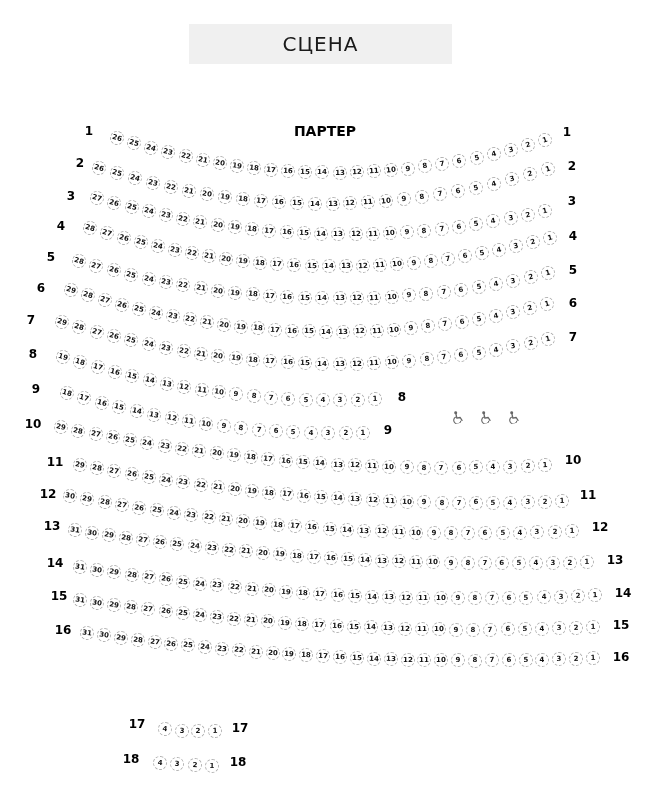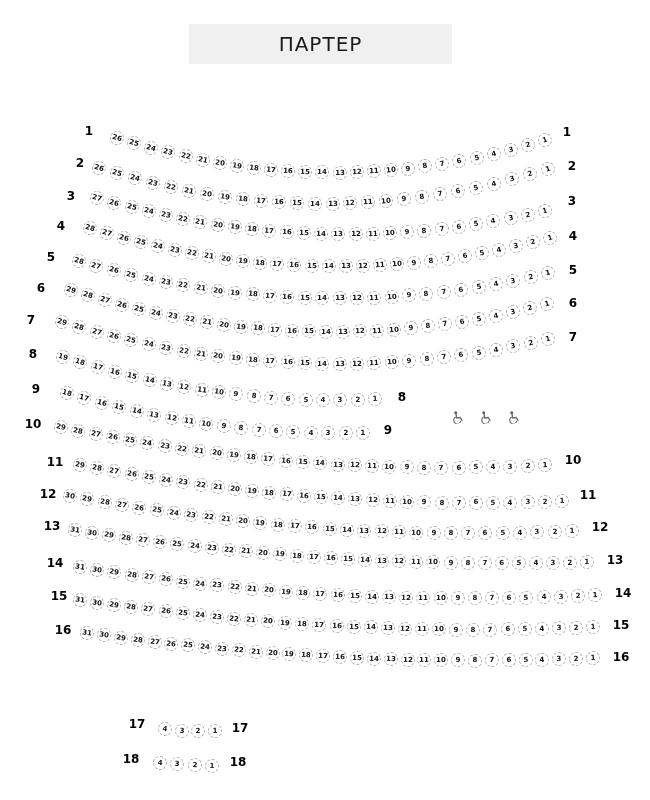--- a/index.html
+++ b/index.html
@@ -29,22 +29,23 @@
   .wheelchair {
     position:absolute; transform:translate(-50%,-50%) rotate(-12deg); cursor:pointer;
     width:12px; height:13px;
   }
 </style>
 </head>
 <body>
 
 <div class="canvas">
   <div class="stage">
-    <span>ПАРТЕР</span>
+    <span>СЦЕНА</span>
   </div>
+  <div class="section-title">ПАРТЕР</div>
   <div id="seats-layer">
       <div class="seat" style="left: 110px; top: 131px; transform: rotate(17.6deg);">26</div>
       <div class="seat" style="left: 127.1px; top: 136.2px; transform: rotate(16.3deg);">25</div>
       <div class="seat" style="left: 144.2px; top: 141px; transform: rotate(15deg);">24</div>
       <div class="seat" style="left: 161.4px; top: 145.4px; transform: rotate(13.6deg);">23</div>
       <div class="seat" style="left: 178.5px; top: 149.3px; transform: rotate(12.3deg);">22</div>
       <div class="seat" style="left: 195.6px; top: 152.8px; transform: rotate(10.9deg);">21</div>
       <div class="seat" style="left: 212.7px; top: 155.9px; transform: rotate(9.5deg);">20</div>
       <div class="seat" style="left: 229.8px; top: 158.6px; transform: rotate(8.1deg);">19</div>
       <div class="seat" style="left: 247px; top: 160.8px; transform: rotate(6.7deg);">18</div>

